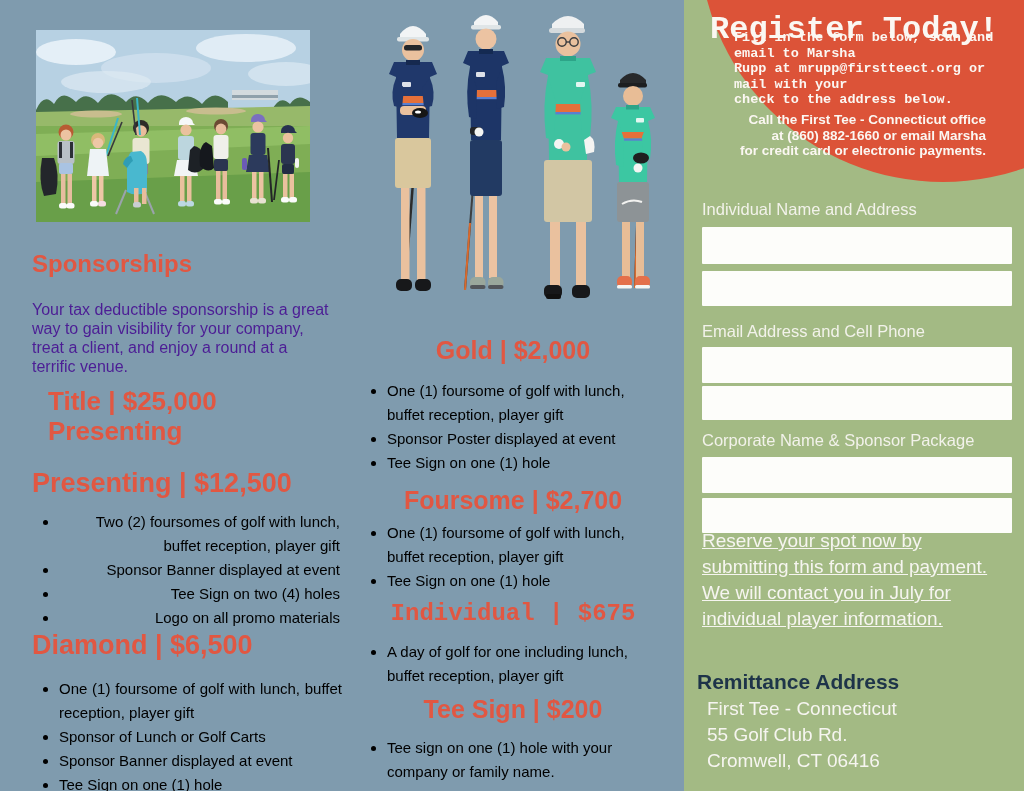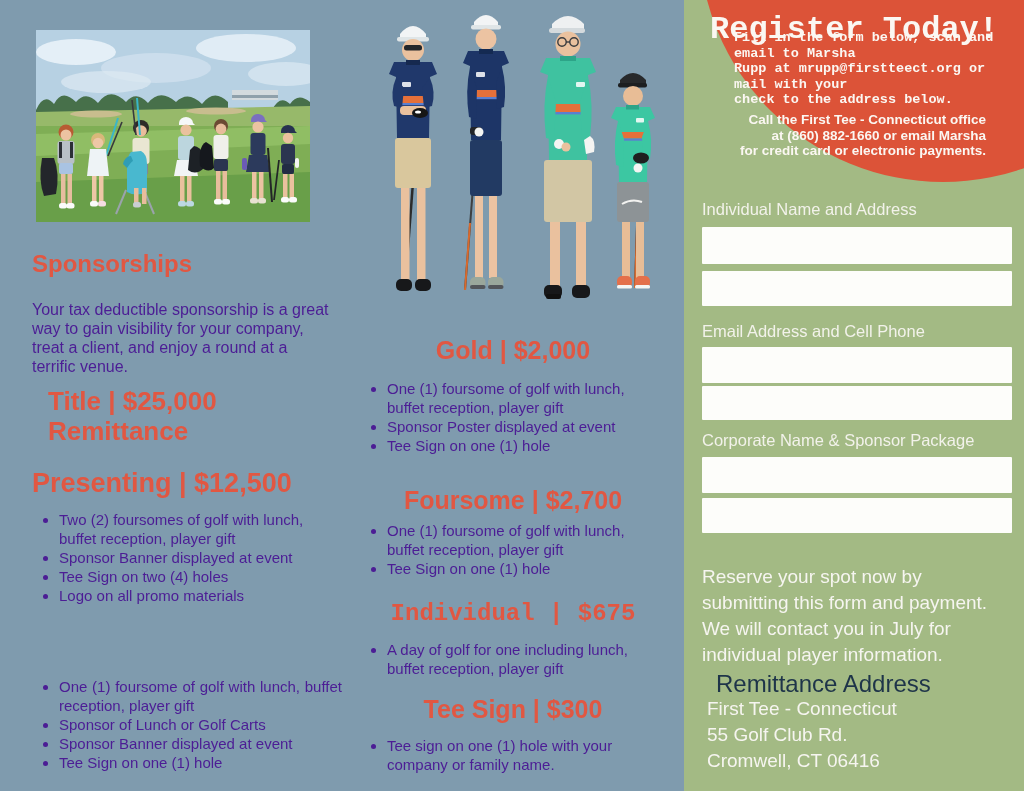--- a/index.html
+++ b/index.html
@@ -11,33 +11,33 @@
   }
   .abs { position:absolute; }
 
   
   .tier-heading {
     color:#e15742; font-weight:700; font-size:26px; line-height:30px; letter-spacing:0;
   }
   .main-heading { color:#e15742; font-weight:700; font-size:24px; }
   .body-text { color:#4c1d95; font-size:16px; line-height:19px; }
   ul.bullets { list-style:disc; padding-left:19px; color:#f4f3ee; }
-  ul.bullets li { font-size:15px; line-height:19px; color:#4c1d95; }
+  ul.bullets li { font-size:15px; line-height:24px; color:#000000; }
   ul.bullets li.justify { text-align:justify; }
   .center { text-align:center; }
 
   
   .panel-right { position:absolute; left:684px; top:0; width:340px; height:791px; background:#a3ba84; overflow:hidden; }
   .orange-circle { position:absolute; left:15px; top:-306px; width:488px; height:488px; border-radius:50%; background:#dc5338; }
   .register-heading { position:absolute; top:11px; left:0; width:100%; text-align:center; color:#fbf7f2; font-size:32px; font-weight:700;font-family:Liberation Mono, monospace; }
   .register-p { position:absolute; color:#fbf7f2; font-size:13.5px; font-weight:600; line-height:15.6px; }
   .form-label { position:absolute; left:18px; color:#f2f2ea; font-size:16.5px; font-weight:400; }
   .form-input { position:absolute; left:18px; width:310px; background:#fdfdfa; border:none; border-radius:1px; font-size:15px; padding:4px 8px; color:#333; }
   .reserve-text { position:absolute; left:18px; color:#f6f5f0; font-size:19px; line-height:26px; }
-  .remit-heading { position:absolute; left:32px; color:#1e3449; font-size:24px; font-weight:400; }
+  .remit-heading { position:absolute; left:13px; color:#1e3449; font-size:21px; font-weight:700; }
   .remit-line { color:#f6f5f0; font-size:19px; line-height:26px; }
 </style>
 </head>
 <body>
 
 <div id="page">
 
   <svg class="abs" style="left:36px; top:30px;" width="274" height="192" viewBox="0 0 274 192" aria-label="photo">
     <rect width="274" height="192" fill="#b7d1e3"></rect>
     <ellipse cx="40" cy="22" rx="40" ry="13" fill="#e9f2f8" opacity="0.9"></ellipse>
@@ -153,31 +153,32 @@
 
   <div class="abs body-text" style="left:32px; top:300px; width:330px;">
     <div>Your tax deductible sponsorship is a great</div>
     <div>way to gain visibility for your company,</div>
     <div>treat a client, and enjoy a round at a</div>
     <div>terrific venue.</div>
   </div>
 
   <div class="abs tier-heading" style="left:32px; top:386px; font-size:26px;margin-left:16px;">
     <div>Title | $25,000</div>
-    <div>Remittance</div>
+    <div>Presenting</div>
   </div>
 
   <div class="abs tier-heading" style="left:32px; top:468px; font-size:27px;">Presenting | $12,500</div>
-  <ul class="abs bullets" style="left:40px; top:510px; width:300px;">
+  <ul class="abs bullets" style="left:40px; top:510px; width:300px;text-align:right;">
     <li>Two (2) foursomes of golf with lunch, buffet reception, player gift</li>
     <li>Sponsor Banner displayed at event</li>
     <li>Tee Sign on two (4) holes</li>
     <li>Logo on all promo materials</li>
   </ul>
 
+  <div class="abs tier-heading" style="left:32px; top:630px; font-size:27px;">Diamond | $6,500</div>
   <ul class="abs bullets" style="left:40px; top:677px; width:302px;">
     <li class="justify">One (1) foursome of golf with lunch, buffet reception, player gift</li>
     <li>Sponsor of Lunch or Golf Carts</li>
     <li>Sponsor Banner displayed at event</li>
     <li>Tee Sign on one (1) hole</li>
   </ul>
 
   <svg class="abs" style="left:358px; top:8px;" width="332" height="302" viewBox="0 0 332 302" aria-label="photo">
 
     <g>
@@ -290,21 +291,21 @@
   <ul class="abs bullets" style="left:368px; top:521px; width:296px;">
     <li>One (1) foursome of golf with lunch, buffet reception, player gift</li>
     <li>Tee Sign on one (1) hole</li>
   </ul>
 
   <div class="abs tier-heading center" style="left:358px; top:599px; width:310px; font-size:24px;font-family:Liberation Mono, monospace;">Individual | $675</div>
   <ul class="abs bullets" style="left:368px; top:640px; width:296px;">
     <li>A day of golf for one including lunch, buffet reception, player gift</li>
   </ul>
 
-  <div class="abs tier-heading center" style="left:358px; top:694px; width:310px; font-size:25px;">Tee Sign | $300</div>
+  <div class="abs tier-heading center" style="left:358px; top:694px; width:310px; font-size:25px;">Tee Sign | $200</div>
   <ul class="abs bullets" style="left:368px; top:736px; width:296px;">
     <li>Tee sign on one (1) hole with your company or family name.</li>
   </ul>
 
   <div class="panel-right">
     <div class="orange-circle"></div>
 
     <div class="register-heading">Register Today!</div>
 
     <div class="register-p" style="top:30px; left:50px; width:260px;font-family:Liberation Mono, monospace;">
@@ -324,21 +325,21 @@
     <input class="form-input" style="top: 271px; height: 35px;" type="text" value="">
 
     <div class="form-label" style="top:322px;">Email Address and Cell Phone</div>
     <input class="form-input" style="top: 347px; height: 36px;" type="text" value="">
     <input class="form-input" style="top: 386px; height: 34px;" type="text" value="">
 
     <div class="form-label" style="top:431px;">Corporate Name &amp; Sponsor Package</div>
     <input class="form-input" style="top: 457px; height: 36px;" type="text" value="">
     <input class="form-input" style="top: 498px; height: 35px;" type="text" value="">
 
-    <div class="reserve-text" style="top:564px; width:306px;">
+    <div class="reserve-text" style="top:528px; width:306px;text-decoration:underline;">
       <div>Reserve your spot now by</div>
       <div>submitting this form and payment.</div>
       <div>We will contact you in July for</div>
       <div>individual player information.</div>
     </div>
 
     <div class="remit-heading" style="top:670px;">Remittance Address</div>
     <div class="abs" style="top:696px; left:23px;">
       <div class="remit-line">First Tee - Connecticut</div>
       <div class="remit-line">55 Golf Club Rd.</div>

